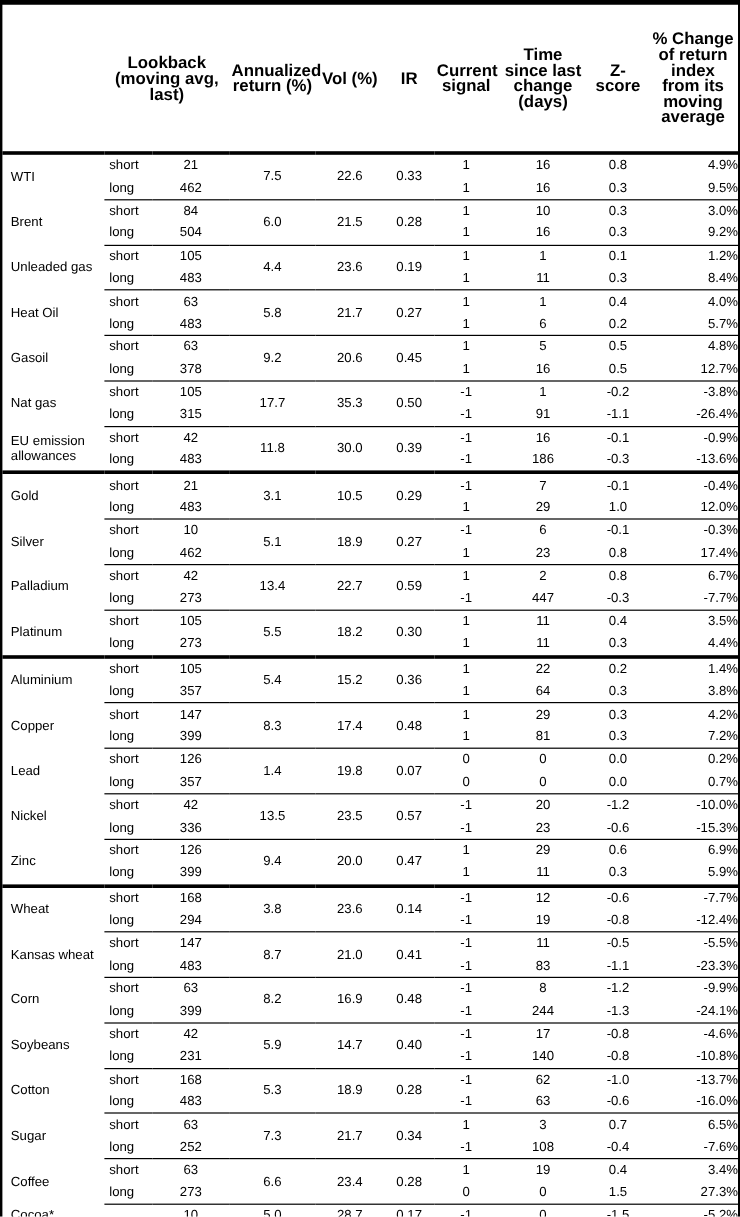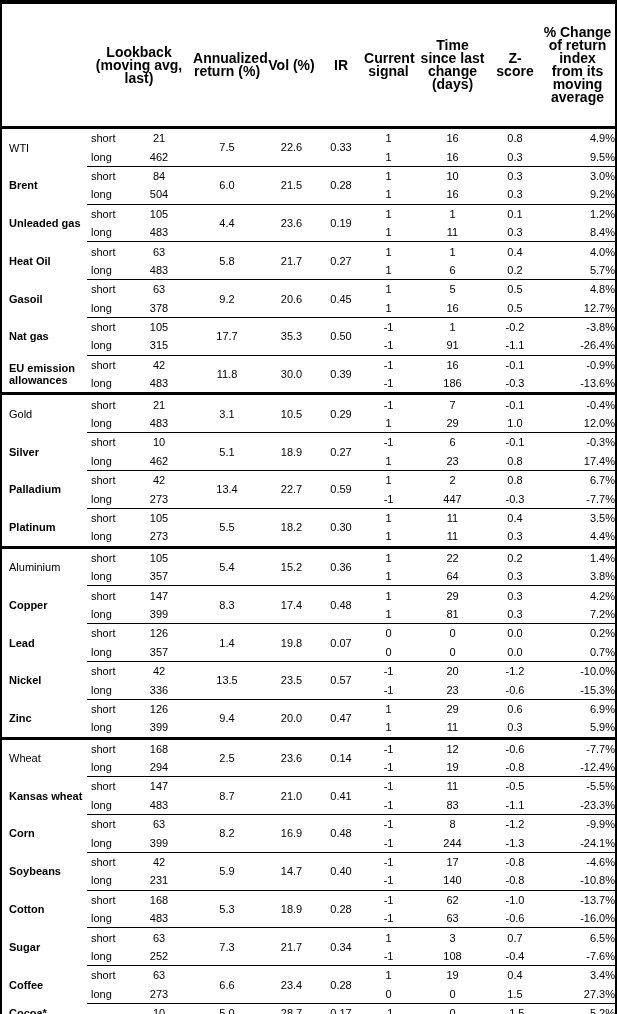--- a/index.html
+++ b/index.html
@@ -20,21 +20,21 @@
   }
   td {
     font-size: 11px; height: 18.4px; padding: 0; vertical-align: middle;
     white-space: normal; line-height: 12px;
   }
   td.name  { text-align: left; padding-left: 7px; }
   td.pos   { text-align: left; padding-left: 4px; }
   td.center{ text-align: center; }
   td.pct   { text-align: right; }
   tr.c-start td { border-top: 1px solid #000; }
-  tr.c-start td.name { border-top: 0; font-weight: bold; }
+  tr.c-start td.name { border-top: 0; }
   tr.s-start td { border-top: 3px solid #000; }
   .footnote {
     position: relative; height: 24px; font-size: 11px;
     padding: 4px 0 0 5px; box-sizing: border-box;
   }
   .redaction {
     position: absolute; left: 71px; top: 0; width: 546px; height: 24px;
     background: #000;
   }
 </style>
@@ -387,21 +387,21 @@
             <td class="center">399</td>
             <td class="center">1</td>
             <td class="center">11</td>
             <td class="center">0.3</td>
             <td class="pct">5.9%</td>
           </tr>
           <tr class="s-start">
             <td class="name" rowspan="2">Wheat</td>
             <td class="pos">short</td>
             <td class="center">168</td>
-            <td class="center" rowspan="2">2.5</td>
+            <td class="center" rowspan="2">3.8</td>
             <td class="center" rowspan="2">23.6</td>
             <td class="center" rowspan="2">0.14</td>
             <td class="center">-1</td>
             <td class="center">12</td>
             <td class="center">-0.6</td>
             <td class="pct">-7.7%</td>
           </tr>
           <tr>
             <td class="pos">long</td>
             <td class="center">294</td>

